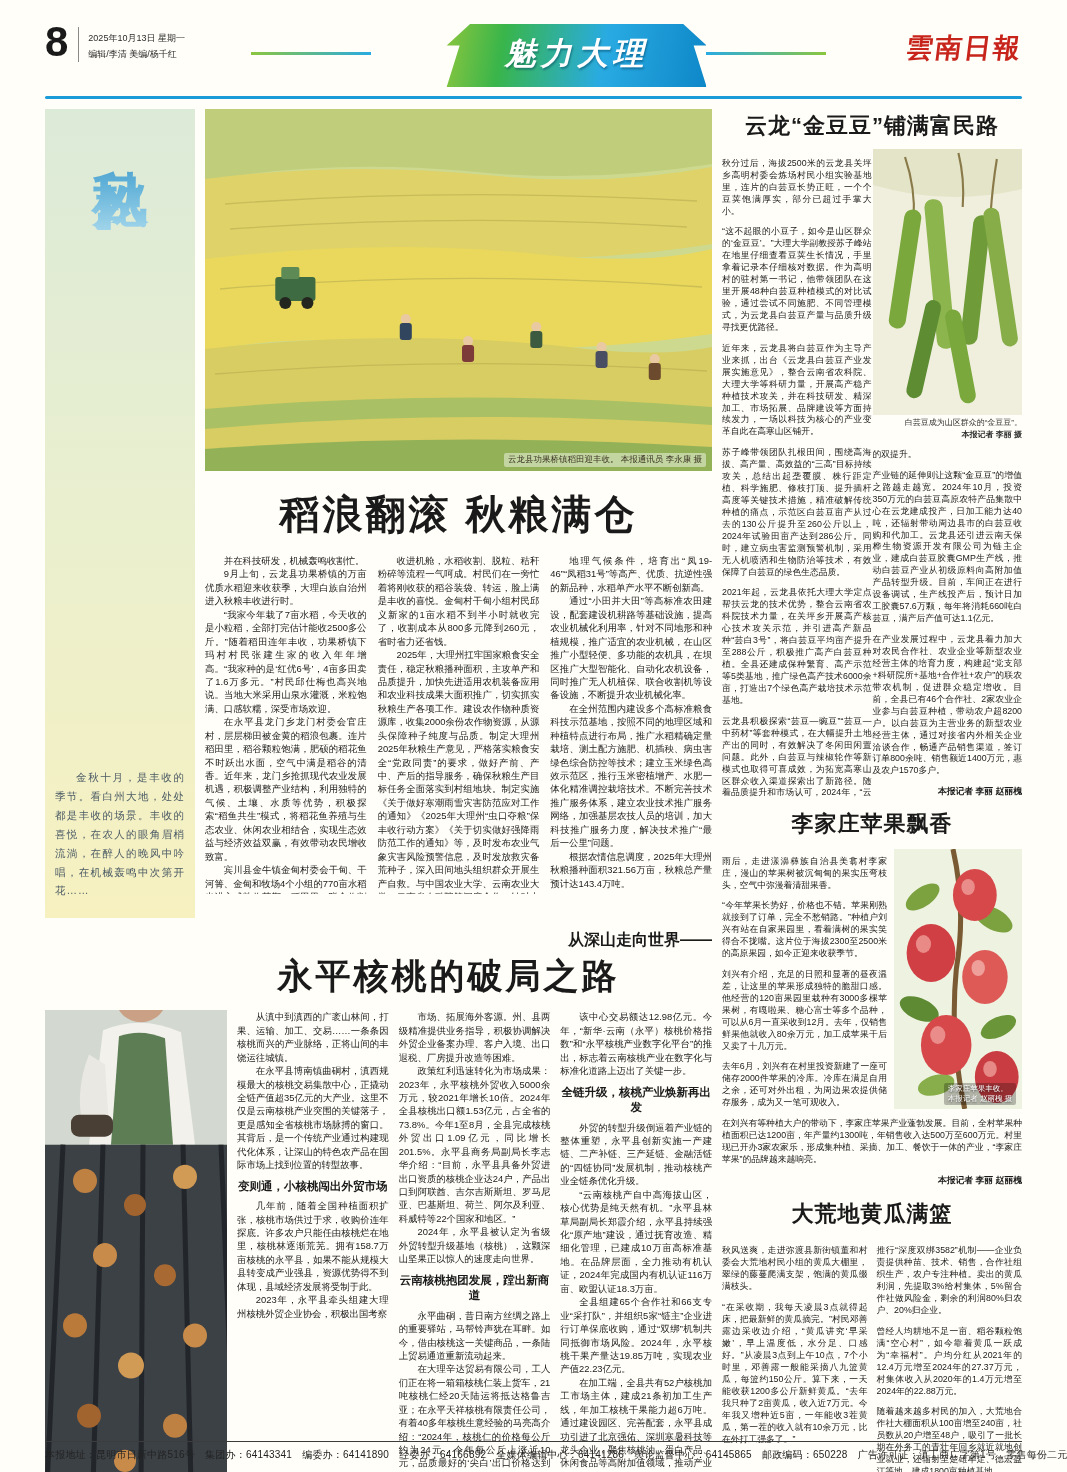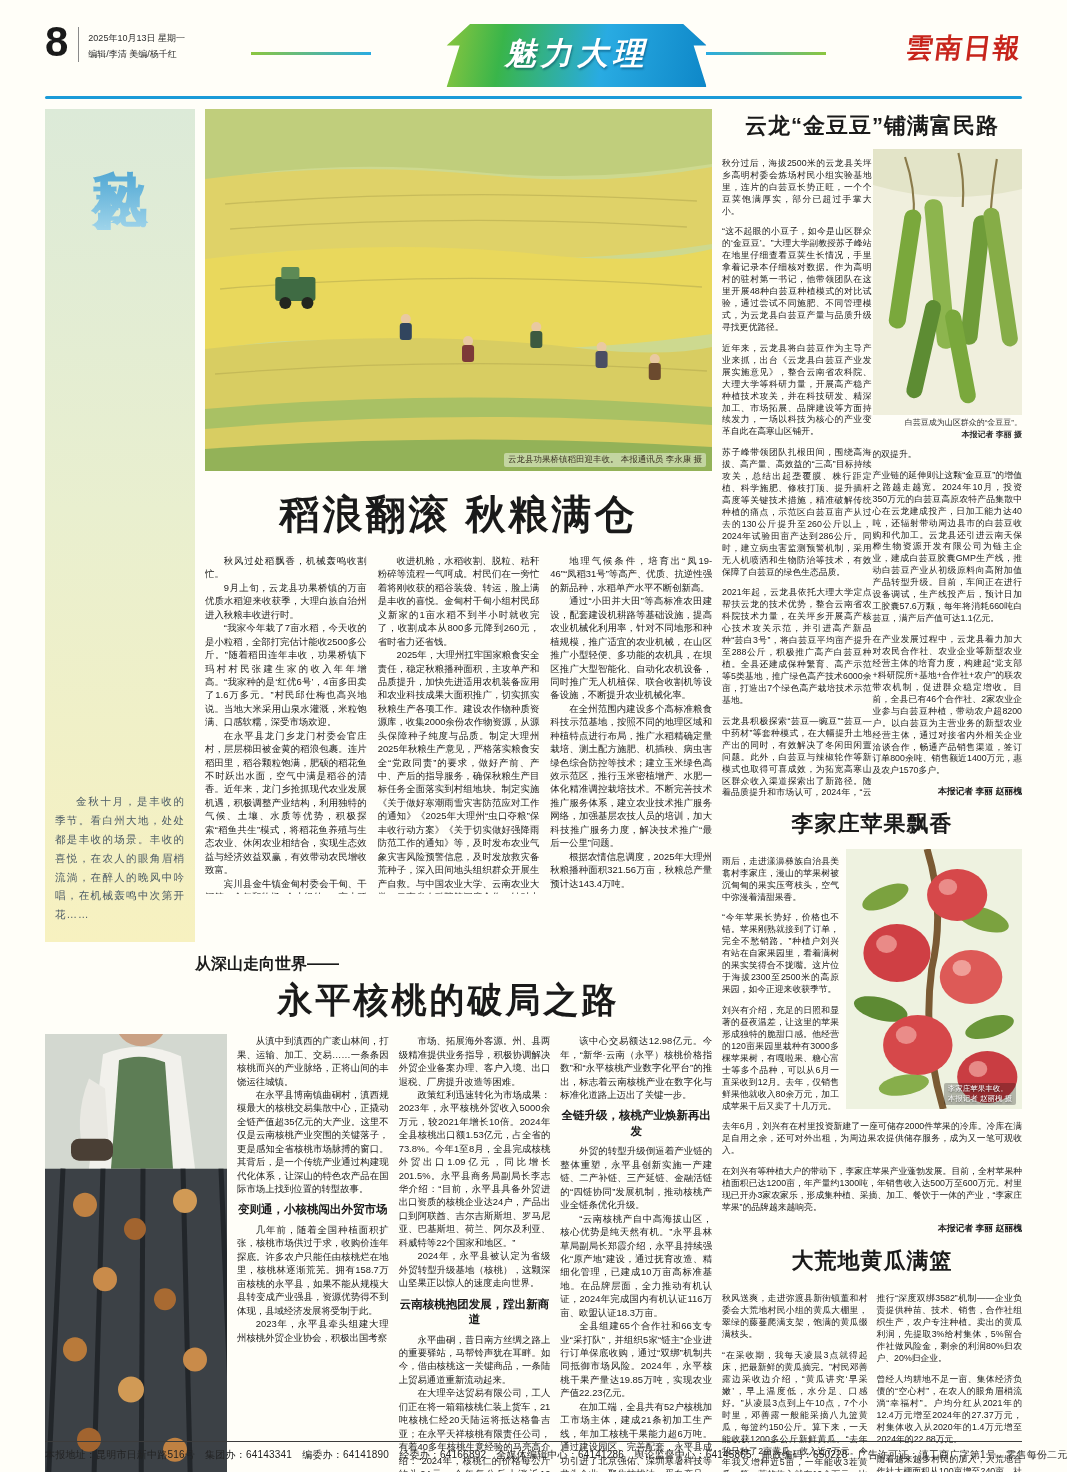--- a/index.html
+++ b/index.html
@@ -44,36 +44,36 @@
   .photo-cap{position:absolute;right:6px;bottom:4px;font-size:8.5px;color:#3c3524;
              background:rgba(255,255,250,.45);padding:1px 4px;border-radius:2px;}
   .photo-cap.light{color:#fff;background:rgba(0,0,0,.25);text-shadow:0 1px 2px rgba(0,0,0,.6);}
   
   .rice-title{font-size:40px;font-weight:900;text-align:center;letter-spacing:3px;margin:16px 0 12px 0;}
   .cols{display:flex;gap:11px;overflow:hidden;}
   .col{flex:1;font-size:9.4px;line-height:1.43;text-align:justify;}
   .col p,.body p{margin:0;text-indent:2em;}
   .byline{font-weight:900;text-align:right;margin-top:5px;}
   .rice-cols{height:340px;}
-  .kicker{font-weight:900;font-size:16px;margin:2px 0 2px 150px;}
+  .kicker{font-weight:900;font-size:16px;margin:2px 0 2px 150px;text-align:right;}
   .walnut-title{font-size:35px;font-weight:900;text-align:center;letter-spacing:3px;margin:0 0 0 140px;}
   .walnut-body{display:flex;gap:10px;height:476px;overflow:hidden;margin-top:10px;}
   .walnut-photo{width:182px;flex:none;position:relative;margin-top:-66px;height:calc(100% + 66px);}
   .subhead{font-weight:900;font-size:11.5px;text-align:center;line-height:1.35;margin:7px 0 5px 0;text-indent:0;}
   
   .rail-article{margin-bottom:12px;}
   .rail-title{font-size:22px;font-weight:900;text-align:center;letter-spacing:1px;margin:2px 0 8px 0;}
   .rail-body{font-size:8.8px;line-height:1.36;text-align:justify;}
   .bean-cols{display:flex;gap:1px;height:648px;overflow:hidden;}
   .bean-col{flex:1;}
   .bean-photo{width:100%;height:266px;}
   .cap-sm{font-size:8px;color:#2e2e2e;text-align:right;line-height:1.45;margin:2px 0 4px 0;}
   .cap-sm b{font-weight:900;}
   .apple-body{overflow:hidden;max-height:408px;}
-  .apple-photo{float:right;width:176px;height:260px;margin:2px 0 4px 7px;}
+  .apple-photo{float:right;width:128px;height:260px;margin:2px 0 4px 7px;}
   .cuc-cols{display:flex;gap:9px;height:262px;overflow:hidden;}
   
   .footer{position:absolute;left:45px;right:45px;bottom:10px;border-top:1.5px solid #3c3c3c;
           padding-top:6px;font-size:10px;color:#222;text-align:left;letter-spacing:.2px;white-space:nowrap;}
 </style>
 </head>
 <body>
 
 <div class="page">
 
@@ -137,21 +137,21 @@
             <circle cx="448" cy="250" r="5" fill="#e9c9a2"></circle>
               <rect x="442" y="254" width="12" height="17" rx="3" fill="#6b4a2e"></rect>
           </g>
         </svg>
         <div class="photo-cap">云龙县功果桥镇稻田迎丰收。 本报通讯员 李永康 摄</div>
       </div>
 
       <h1 class="rice-title">稻浪翻滚 秋粮满仓</h1>
       <div class="cols rice-cols">
         <div class="col">
-            <p>秋风过处稻飘香，机械轰鸣收割忙。</p>
+            <p>并在科技研发，机械轰鸣收割忙。</p>
             <p>9月上旬，云龙县功果桥镇的万亩优质水稻迎来收获季，大理白族自治州进入秋粮丰收进行时。</p>
             <p>“我家今年栽了7亩水稻，今天收的是小粒稻，全部打完估计能收2500多公斤。”随着稻田连年丰收，功果桥镇下玛村村民张建生家的收入年年增高。“我家种的是‘红优6号’，4亩多田卖了1.6万多元。”村民邱仕梅也高兴地说。当地大米采用山泉水灌溉，米粒饱满、口感软糯，深受市场欢迎。</p>
             <p>在永平县龙门乡龙门村委会官庄村，层层梯田被金黄的稻浪包裹。连片稻田里，稻谷颗粒饱满，肥硕的稻花鱼不时跃出水面，空气中满是稻谷的清香。近年来，龙门乡抢抓现代农业发展机遇，积极调整产业结构，利用独特的气候、土壤、水质等优势，积极探索“稻鱼共生”模式，将稻花鱼养殖与生态农业、休闲农业相结合，实现生态效益与经济效益双赢，有效带动农民增收致富。</p>
             <p>宾川县金牛镇金甸村委会干甸、干河箐、金甸和牧场4个小组的770亩水稻也进入成熟收获期。稻田里，联合收割机在田间来回穿梭，沉甸甸的稻穗被</p>
           </div>
         <div class="col">
             <p>收进机舱，水稻收割、脱粒、秸秆粉碎等流程一气呵成。村民们在一旁忙着将刚收获的稻谷装袋、转运，脸上满是丰收的喜悦。金甸村干甸小组村民邱义新家的1亩水稻不到半小时就收完了，收割成本从800多元降到260元，省时省力还省钱。</p>
             <p>2025年，大理州扛牢国家粮食安全责任，稳定秋粮播种面积，主攻单产和品质提升，加快先进适用农机装备应用和农业科技成果大面积推广，切实抓实秋粮生产各项工作。建设农作物种质资源库，收集2000余份农作物资源，从源头保障种子纯度与品质。制定大理州2025年秋粮生产意见，严格落实粮食安全“党政同责”的要求，做好产前、产中、产后的指导服务，确保秋粮生产目标任务全面落实到村组地块。制定实施《关于做好寒潮雨雪灾害防范应对工作的通知》《2025年大理州“虫口夺粮”保丰收行动方案》《关于切实做好强降雨防范工作的通知》等，及时发布农业气象灾害风险预警信息，及时发放救灾备荒种子，深入田间地头组织群众开展生产自救。与中国农业大学、云南农业大学、云南省农科院等深度合作，针对大理州复杂多样的</p>
           </div>
         <div class="col">
@@ -338,21 +338,21 @@
       <article class="rail-article">
         <h2 class="rail-title">大荒地黄瓜满篮</h2>
         <div class="rail-body cuc-cols">
           <div class="bean-col">
               <p>秋风送爽，走进弥渡县新街镇董和村委会大荒地村民小组的黄瓜大棚里，翠绿的藤蔓爬满支架，饱满的黄瓜缀满枝头。</p>
               <p>“在采收期，我每天凌晨3点就得起床，把最新鲜的黄瓜摘完。”村民邓善露边采收边介绍，“黄瓜讲究‘早采嫩’，早上温度低，水分足、口感好。”从凌晨3点到上午10点，7个小时里，邓善露一般能采摘八九篮黄瓜，每篮约150公斤。算下来，一天能收获1200多公斤新鲜黄瓜。“去年我只种了2亩黄瓜，收入近7万元。今年我又增种近5亩，一年能收3茬黄瓜，第一茬的收入就有10余万元，比在外打工强多了。”</p>
             </div>
           <div class="bean-col">
             <div>
                 <p>推行“深度双绑3582”机制——企业负责提供种苗、技术、销售，合作社组织生产，农户专注种植。卖出的黄瓜利润，先提取3%给村集体，5%留合作社做风险金，剩余的利润80%归农户、20%归企业。</p>
-                <p>曾经人均耕地不足一亩、集体经济负债的“空心村”，在农人的眼角眉梢流淌“幸福村”。户均分红从2021年的12.4万元增至2024年的27.37万元，村集体收入从2020年的1.4万元增至2024年的22.88万元。</p>
+                <p>曾经人均耕地不足一亩、稻谷颗粒饱满“空心村”，如今靠着黄瓜一跃成为“幸福村”。户均分红从2021年的12.4万元增至2024年的27.37万元，村集体收入从2020年的1.4万元增至2024年的22.88万元。</p>
                 <p>随着越来越多村民的加入，大荒地合作社大棚面积从100亩增至240亩，社员数从20户增至48户，吸引了一批长期在外务工的青壮年回乡就近就地创业就业，还辐射至楚雄牟定、德宏盈江等地，建成1800亩种植基地。</p>
               </div>
 
           </div>
         </div>
       </article>
 
     </aside>
   </div>
 

